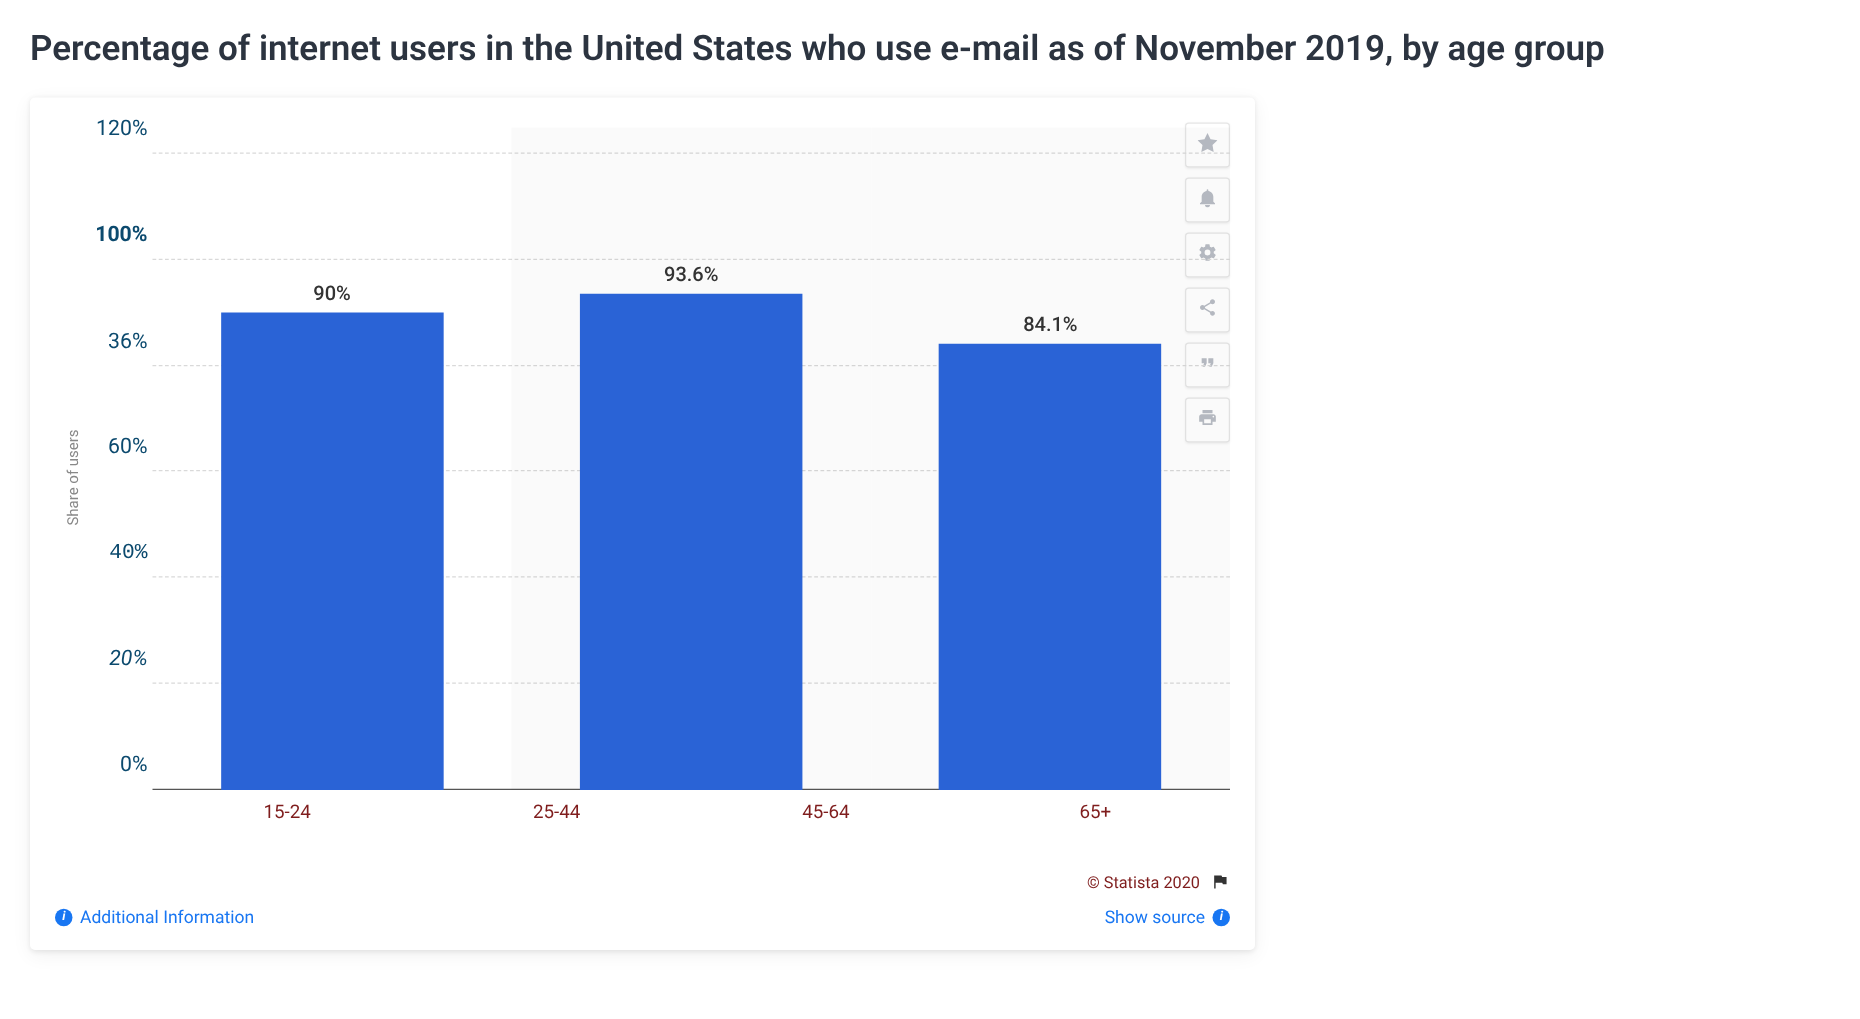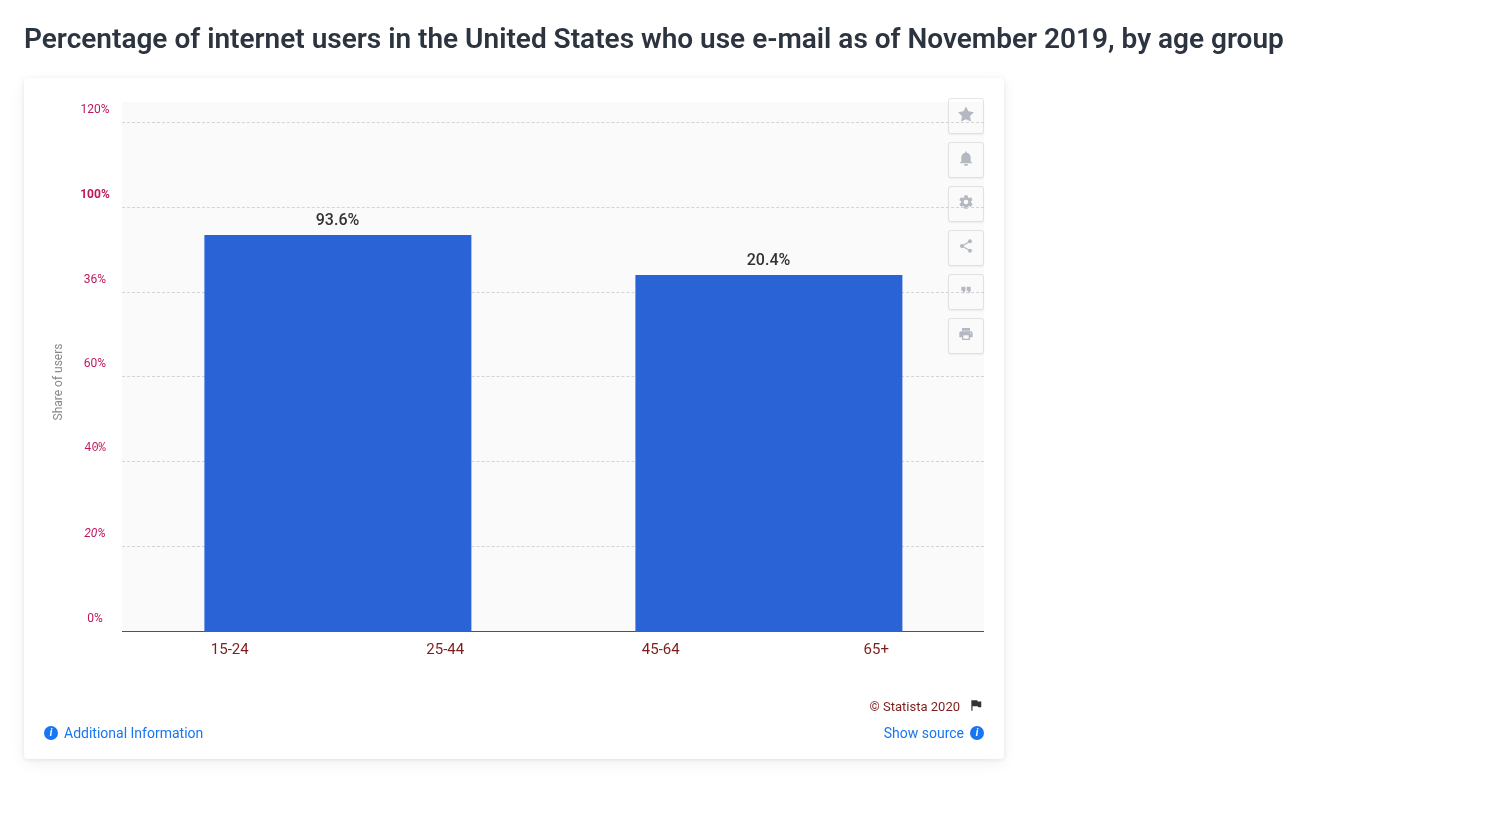--- a/index.html
+++ b/index.html
@@ -69,23 +69,23 @@
     right: 0;
     border-top: 1px dashed #d9d9d9;
   }
   .gridline.baseline {
     border-top: 1px solid #555;
   }
   .ytick {
     position: absolute;
     left: 0;
     width: 46px;
-    text-align: center;
-    font-size: 12px;
-    color: #be185d;
+    text-align: right;
+    font-size: 17px;
+    color: #0c4a6e;
     transform: translateY(-50%);
   }
   .bars {
     position: absolute;
     left: 50px;
     right: 0;
     top: 0;
     bottom: 0;
     display: flex;
   }
@@ -237,27 +237,31 @@
         <div class="grid" id="grid">
             <div class="gridline baseline" style="bottom: 0%;"></div>
             <div class="gridline" style="bottom: 16%;"></div>
             <div class="gridline" style="bottom: 32%;"></div>
             <div class="gridline" style="bottom: 48%;"></div>
             <div class="gridline" style="bottom: 64%;"></div>
             <div class="gridline" style="bottom: 80%;"></div>
             <div class="gridline" style="bottom: 96%;"></div>
           </div>
         <div class="bars" id="bars">
+            <div class="bar-slot">
+              <div class="bar" style="height: 72%; background: rgb(42, 99, 214);"></div>
+              <div class="bar-label" style="bottom: calc(72% + 6px);">90%</div>
+            </div>
             <div class="bar-slot alt">
               <div class="bar" style="height: 74.88%; background: rgb(42, 99, 214);"></div>
               <div class="bar-label" style="bottom: calc(74.88% + 6px);">93.6%</div>
             </div>
             <div class="bar-slot alt">
               <div class="bar" style="height: 67.28%; background: rgb(42, 99, 214);"></div>
-              <div class="bar-label" style="bottom: calc(67.28% + 6px);">20.4%</div>
+              <div class="bar-label" style="bottom: calc(67.28% + 6px);">84.1%</div>
             </div>
           </div>
       <div class="ytick" style="bottom: 0%;">0%</div>
           <div class="ytick" style="bottom: 16%; font-style: italic;">20%</div>
           <div class="ytick" style="bottom: 32%; font-family: Liberation Mono, monospace;">40%</div>
           <div class="ytick" style="bottom: 48%;">60%</div>
           <div class="ytick" style="bottom: 64%;">36%</div>
           <div class="ytick" style="bottom: 80%; font-weight: bold;">100%</div>
           <div class="ytick" style="bottom: 96%;">120%</div>
         </div>

